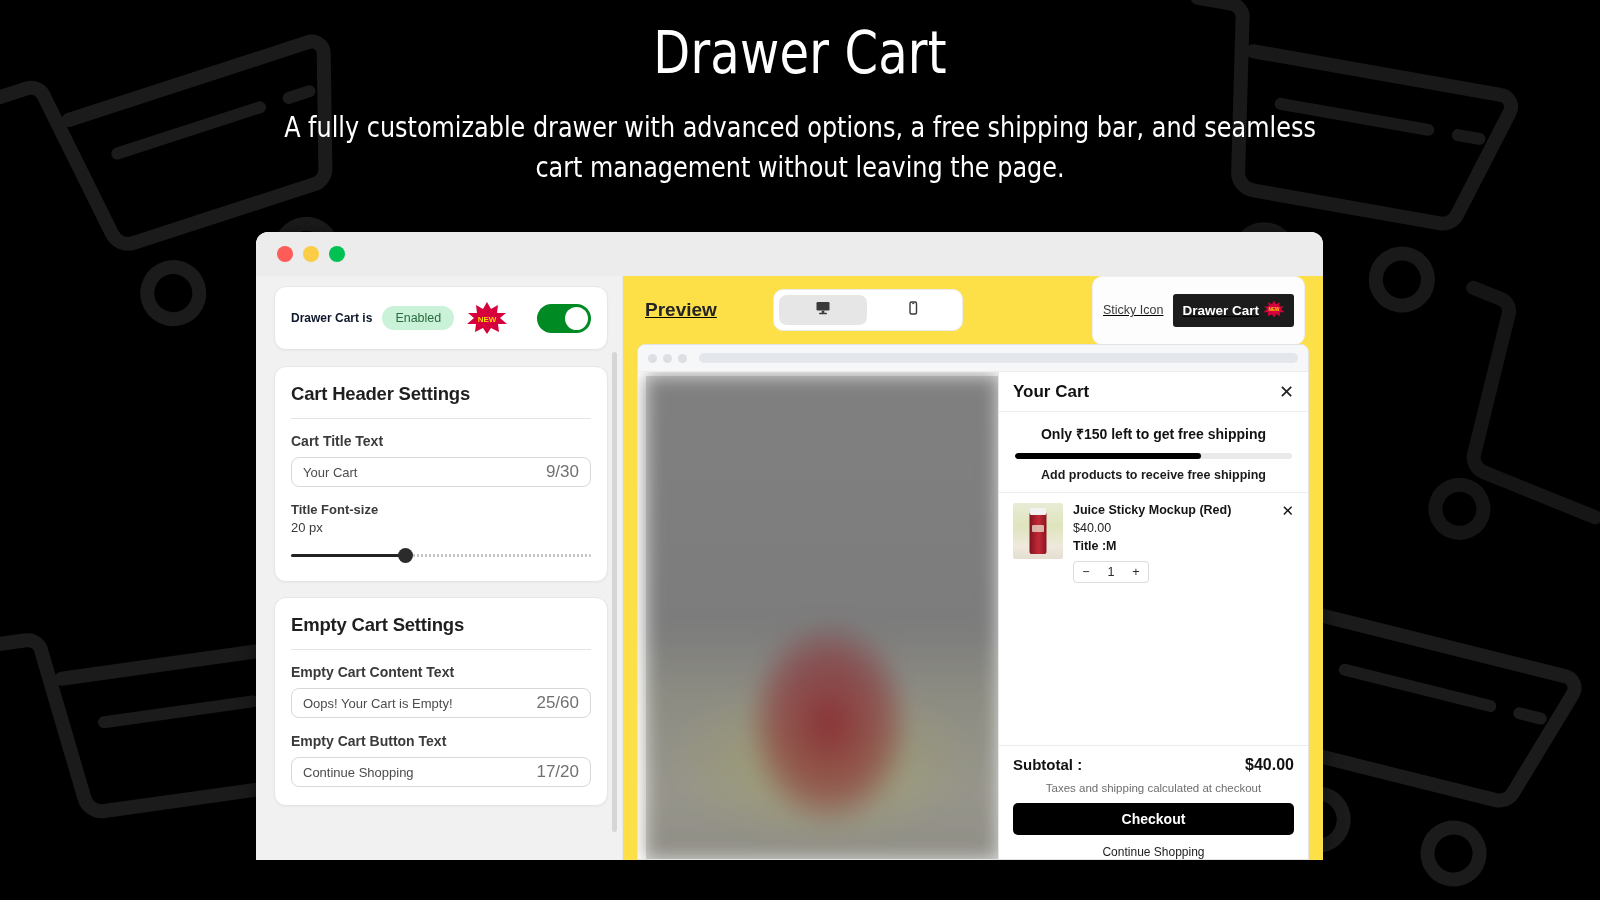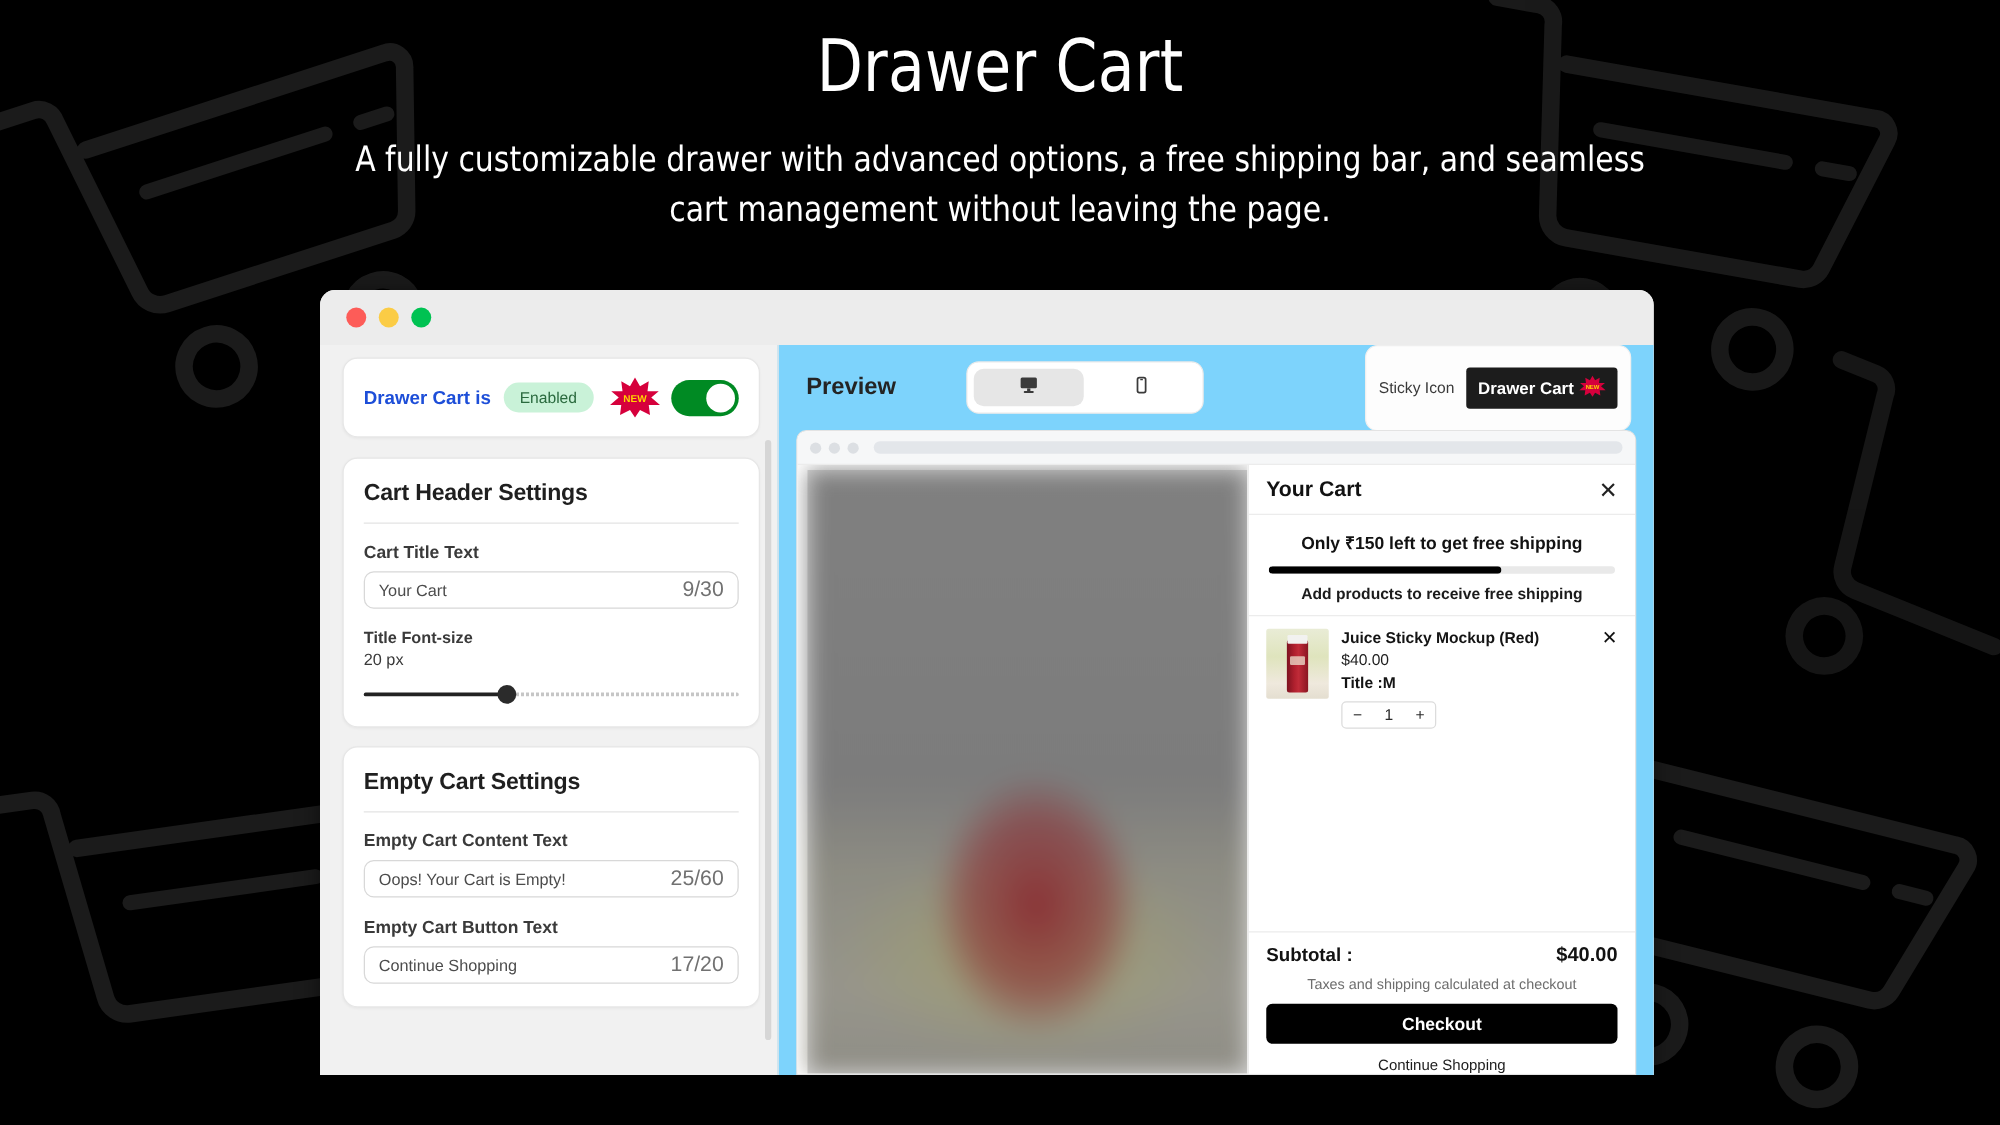--- a/index.html
+++ b/index.html
@@ -47,21 +47,21 @@
     position: relative; overflow: hidden;
   }
   .lp-scroll { position: absolute; right: 5px; top: 76px; width: 5px; height: 480px;
                background: #d6d6d6; border-radius: 3px; }
   .card {
     background: #fff; border: 1px solid #e6e6e6; border-radius: 12px;
     padding: 16px 16px 18px; margin-bottom: 15px;
     box-shadow: 0 1px 2px rgba(0,0,0,.04);
   }
   .toggle-card { display: flex; align-items: center; padding: 14px 16px; margin-top: 10px; margin-bottom: 16px; }
-  .toggle-label { font-size: 15px; font-weight: 700; color: #1d4ed8; }
+  .toggle-label { font-size: 12px; font-weight: 700; color: #0f172a; }
   .pill-enabled {
     margin-left: 10px; background: #c9f2d8; color: #2a6a3e; font-size: 12.5px;
     padding: 5px 13px; border-radius: 13px; font-weight: 500;
   }
   .newburst { margin-left: 12px; position: relative; width: 42px; height: 34px; }
   .switch {
     margin-left: auto; width: 54px; height: 29px; background: #008a23;
     border-radius: 15px; position: relative; flex: none;
   }
   .switch::after {
@@ -88,21 +88,21 @@
   }
   .slider .knob { position: absolute; left: 38%; top: -1px; width: 15px; height: 15px; margin-left: -7px;
                   background: #2b2b2b; border-radius: 50%; }
   .colorrow { display: flex; margin-top: 18px; }
   .colorcol { width: 165px; }
   .color-label { font-size: 13px; font-weight: 700; color: #3a3a3a; margin-bottom: 8px; }
   .swatch { width: 30px; height: 30px; border: 1px solid #c9c9c9; border-radius: 3px; padding: 3px; background: #fff; }
   .swatch i { display: block; width: 100%; height: 100%; }
 
   
-  #rightpanel { flex: 1; background: #7dd3fc; border-left: 1px solid #e8e8e8; padding: 0 14px; position: relative; }
+  #rightpanel { flex: 1; background: #fde047; border-left: 1px solid #e8e8e8; padding: 0 14px; position: relative; text-decoration: underline; }
   #prev-header { height: 68px; display: flex; align-items: center; }
   .prev-title { font-size: 19px; font-weight: 700; color: #242424; margin-left: 8px; }
   .devtoggle {
     margin-left: 56px; border: 1px solid #eaeaea; border-radius: 10px; background: #fff;
     display: flex; padding: 5px; gap: 2px;
   }
   .devbtn { width: 88px; height: 30px; display: flex; align-items: center; justify-content: center; border-radius: 8px; }
   .devbtn.active { background: #e6e6e6; }
   .sticky-wrap {
     margin-left: auto; border: 1px solid #efefef; border-radius: 10px; background: #fdfdfd;

